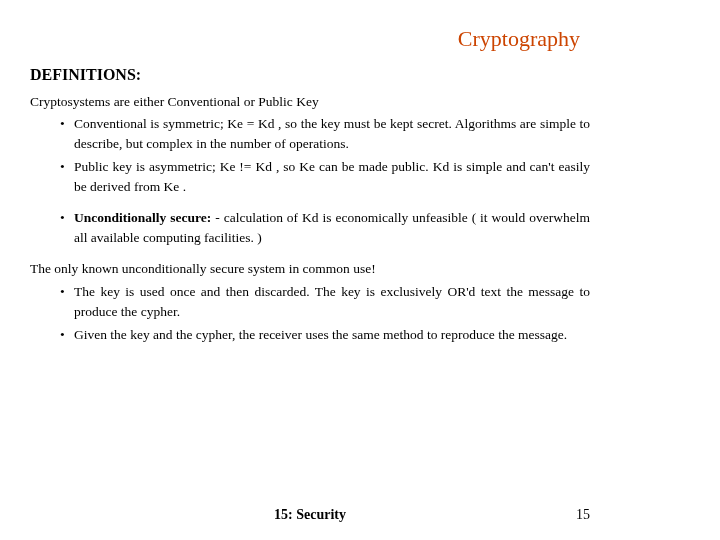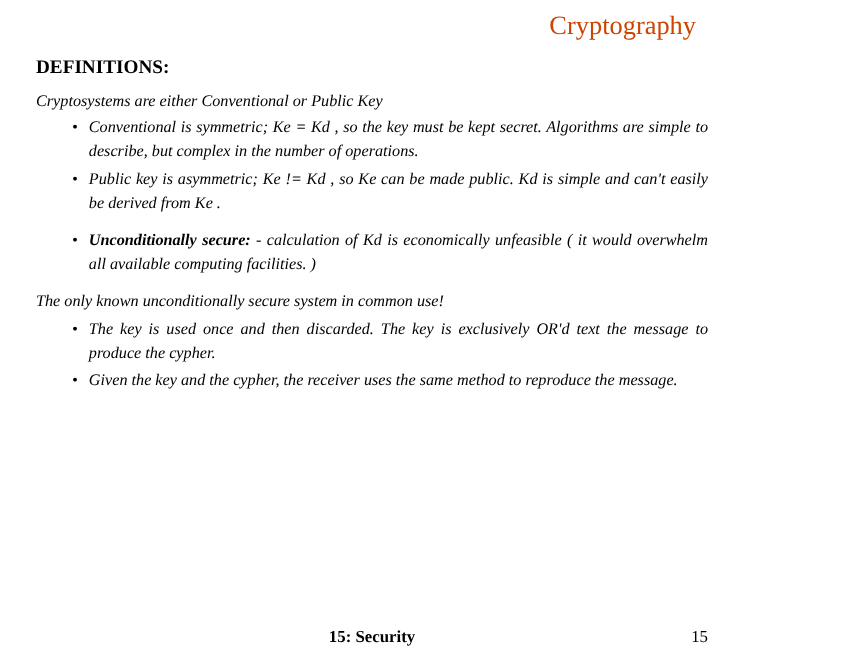--- a/index.html
+++ b/index.html
@@ -8,39 +8,38 @@
       height: 540px;
       background: #ffffff;
       font-family: 'Times New Roman', Times, serif;
       font-size: 13.5px;
       color: #000000;
       overflow: hidden;
     }
     .page {
       width: 620px;
       height: 540px;
-      padding: 8px 30px 10px 30px;
+      padding: 26px 30px 10px 30px;
       position: relative;
     }
     .title {
       text-align: right;
       font-size: 22px;
       color: #cc4400;
       font-weight: normal;
       margin-bottom: 14px;
       padding-right: 10px;
     }
     .definitions-label {
       font-weight: bold;
       font-size: 16px;
       margin-bottom: 10px;
     }
     .section {
       margin-bottom: 12px;
-      font-style: italic;
     }
     .section-heading {
       font-size: 13.5px;
       margin-bottom: 4px;
     }
     .section-heading .bold {
       font-weight: bold;
     }
     .bullet-list {
       list-style: none;
@@ -56,21 +55,21 @@
     }
     .bullet-list li::before {
       content: '•';
       position: absolute;
       left: 0;
       top: 0;
     }
     .bold { font-weight: bold; }
     .footer {
       position: absolute;
-      bottom: 0;
+      bottom: 17px;
       left: 0;
       right: 0;
       display: flex;
       justify-content: space-between;
       align-items: center;
       padding: 0 30px;
     }
     .footer-left {
       flex: 1;
     }

